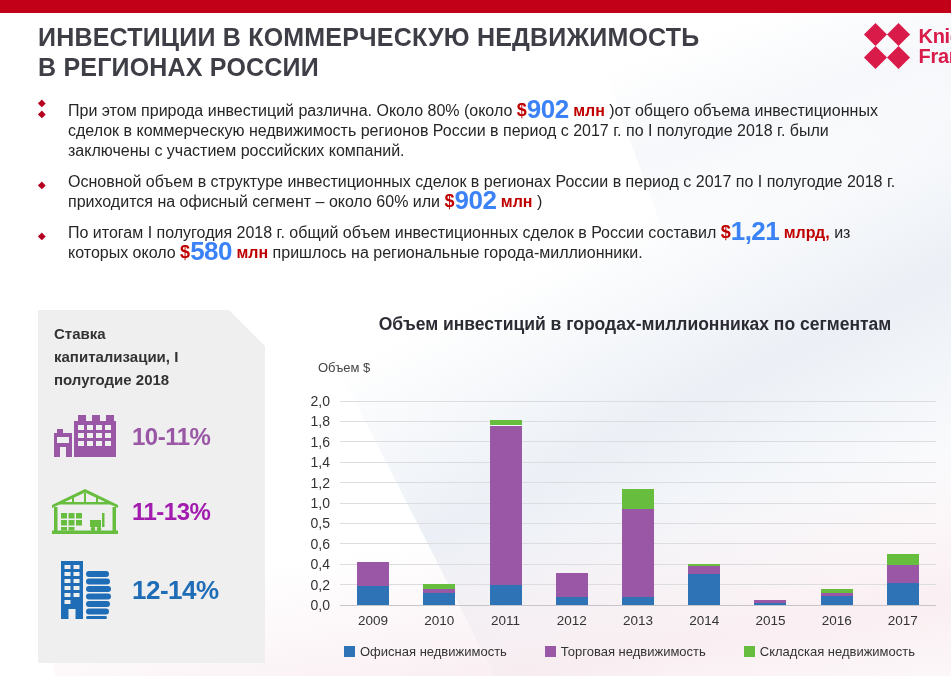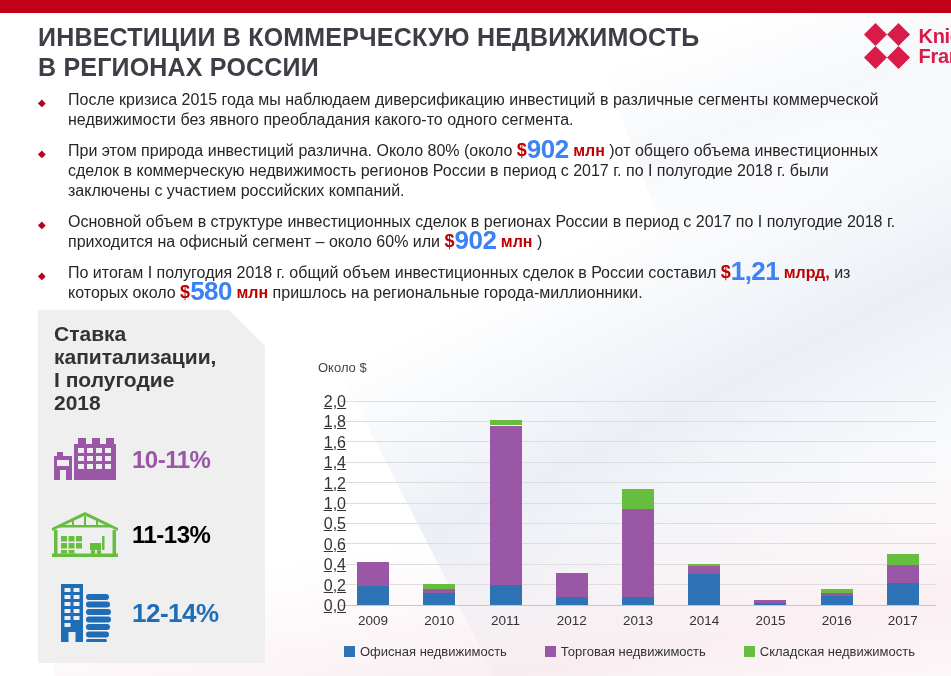--- a/index.html
+++ b/index.html
@@ -29,39 +29,39 @@
   ul.bullets{position:absolute;left:36px;top:90px;width:872px;margin:0;padding:0;list-style:none;}
   ul.bullets li{position:relative;padding-left:32px;margin-bottom:11px;font-size:16px;line-height:20px;color:#262626;}
   .diamond{position:absolute;left:2px;top:3px;font-size:10px;color:#b5001f;}
   .seg-currency{color:#c00000;font-weight:bold;font-size:18px;line-height:10px;}
   .seg-value{color:#3b82f6;font-weight:bold;font-size:26px;line-height:10px;vertical-align:-2px;letter-spacing:-0.5px;}
   .seg-unit{color:#c00000;font-weight:bold;font-size:16px;line-height:10px;}
 
   
   .cap-box{position:absolute;left:38px;top:310px;width:227px;height:353px;background:#efeff0;
            clip-path:polygon(0 0, calc(100% - 36px) 0, 100% 36px, 100% 100%, 0 100%);}
-  .cap-title{padding:12px 16px 0 16px;width:165px;font-size:21px;line-height:23px;font-weight:bold;color:#333333;}
+  .cap-title{padding:12px 16px 0 16px;width:165px;font-size:15px;line-height:23px;font-weight:bold;color:#333333;}
   .cap-row{display:flex;align-items:center;padding:0 12px 0 14px;gap:14px;}
   .cap-row.r1{margin-top:24px;}
   .cap-row.r2{margin-top:30px;}
   .cap-row.r3{margin-top:26px;}
   .cap-icon{width:66px;display:flex;justify-content:center;}
   .cap-val{font-size:24px;font-weight:bold;letter-spacing:-0.5px;}
   .cap-val.v1{color:#9a57a5;}
-  .cap-val.v2{color:#000000;}
+  .cap-val.v2{color:#a21caf;}
   .cap-val.v3{color:#1f6db6;font-size:26px;}
 
   
   .chart-title{position:absolute;left:320px;top:314px;width:630px;text-align:center;
                font-size:17.5px;font-weight:bold;color:#2b2b33;}
   .y-axis-title{position:absolute;left:318px;top:360px;font-size:13px;color:#454545;}
   .plot{position:absolute;left:340px;top:401px;width:596px;height:204px;}
   .gridline{position:absolute;left:0;width:100%;height:1px;background:#dddde0;}
   .gridline.zero{background:#c6c6ca;}
-  .ytick{position:absolute;left:312px;width:34px;text-align:right;font-size:16px;color:#333;text-decoration:underline;}
+  .ytick{position:absolute;left:296px;width:34px;text-align:right;font-size:14px;color:#333;}
   .bar-seg{position:absolute;}
   .xlabels{position:absolute;left:340px;top:613px;width:596px;}
   .xlabel{position:absolute;top:0;text-align:center;font-size:13.5px;color:#333;}
   .legend{position:absolute;left:344px;top:636px;width:600px;display:flex;gap:38px;}
   .legend-item{display:flex;align-items:center;gap:5px;font-size:13px;color:#333;white-space:nowrap;margin-top:8px;}
   .legend-swatch{width:11px;height:11px;display:inline-block;}
 </style>
 </head>
 <body>
 
@@ -85,21 +85,21 @@
         <polygon points="13,25 25,37 13,49 1,37" fill="#d91b4a"></polygon>
         <polygon points="37,25 49,37 37,49 25,37" fill="#d91b4a"></polygon>
       </svg>
       <div class="logo-text">
         <span>Knight</span><br>
         <span>Frank</span>
       </div>
     </div>
 
     <ul class="bullets" id="bullets">
-        <li><span class="diamond">◆</span><span class="seg-plain">После кризиса 2015 года мы наблюдаем диверсификацию инвестиций в различные сегменты коммерческой недвижимости без явного преобладания какого-то одного сегмента.</span></li>
+        <li><span class="diamond">◆</span></li>
         <li><span class="diamond">◆</span><span class="seg-plain">При этом природа инвестиций различна. Около 80% (около </span><span class="seg-currency">$</span><span class="seg-value">902</span><span class="seg-unit"> млн </span><span class="seg-plain">)от общего объема инвестиционных сделок в коммерческую недвижимость регионов России в период с 2017 г. по I полугодие 2018 г. были заключены с участием российских компаний.</span></li>
         <li><span class="diamond">◆</span><span class="seg-plain">Основной объем в структуре инвестиционных сделок в регионах России в период с 2017 по I полугодие 2018 г. приходится на офисный сегмент – около 60% или </span><span class="seg-currency">$</span><span class="seg-value">902</span><span class="seg-unit"> млн </span><span class="seg-plain">)</span></li>
         <li><span class="diamond">◆</span><span class="seg-plain">По итогам I полугодия 2018 г. общий объем инвестиционных сделок в России составил </span><span class="seg-currency">$</span><span class="seg-value">1,21</span><span class="seg-unit"> млрд,</span><span class="seg-plain"> из которых около </span><span class="seg-currency">$</span><span class="seg-value">580</span><span class="seg-unit"> млн </span><span class="seg-plain">пришлось на региональные города-миллионники.</span></li>
       </ul>
 
     <aside class="cap-box">
       <div class="cap-title">Ставка капитализации, I полугодие 2018</div>
 
       <div class="cap-row r1">
         <div class="cap-icon">
@@ -189,21 +189,22 @@
                 <rect x="14.5" y="32" width="6" height="4"></rect>
               <rect x="5.5" y="39" width="6" height="4"></rect>
               <rect x="9.5" y="48" width="7" height="10"></rect>
             </g>
           </svg>
         </div>
         <div class="cap-val v3">12-14%</div>
       </div>
     </aside>
 
-    <div class="y-axis-title">Около $</div>
+    <div class="chart-title">Объем инвестиций в городах-миллионниках по сегментам</div>
+    <div class="y-axis-title">Объем $</div>
     <div class="plot" id="plot">
         <div class="gridline zero" style="top: 203.5px;"></div>
         <div class="gridline" style="top: 183.1px;"></div>
         <div class="gridline" style="top: 162.7px;"></div>
         <div class="gridline" style="top: 142.3px;"></div>
         <div class="gridline" style="top: 121.9px;"></div>
         <div class="gridline" style="top: 101.5px;"></div>
         <div class="gridline" style="top: 81.1px;"></div>
         <div class="gridline" style="top: 60.7px;"></div>
         <div class="gridline" style="top: 40.3px;"></div>

